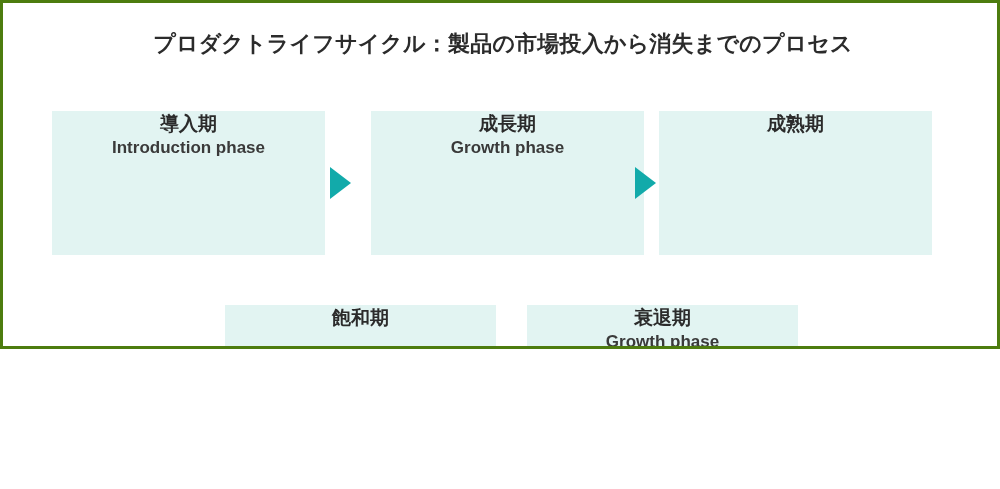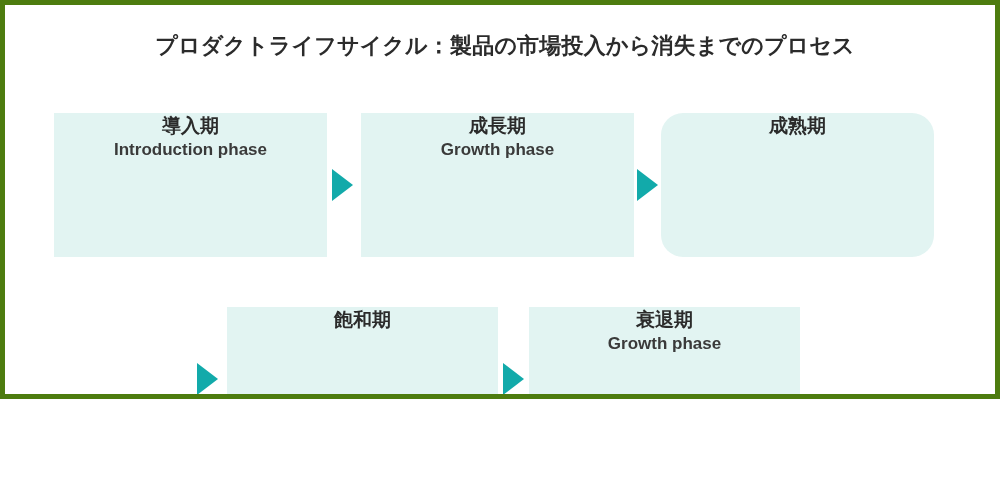--- a/index.html
+++ b/index.html
@@ -6,24 +6,24 @@
     margin: 0;
     padding: 0;
     background: #ffffff;
   }
   body {
     font-family: "Liberation Sans", "DejaVu Sans", sans-serif;
   }
   #canvas {
     position: relative;
     width: 1000px;
-    height: 399px;
+    height: 349px;
     background: #ffffff;
     box-sizing: border-box;
-    border: 5px solid #4d7c0f;
+    border: 3px solid #4d7c0f;
     overflow: hidden;
   }
   #diagram-title {
     position: absolute;
     left: 0;
     top: 26px;
     width: 1000px;
     text-align: center;
     font-size: 22px;
     font-weight: bold;
@@ -70,28 +70,28 @@
 
   <div id="diagram-title">プロダクトライフサイクル：製品の市場投入から消失までのプロセス</div>
 
   <div class="phase-box" style="left:49px; top:108px; width:273px; height:144px;">
     <div class="phase-jp">導入期</div>
     <div class="phase-en">Introduction phase</div>
   </div>
 
   <div class="arrow" style="left:327px; top:164px;"></div>
 
-  <div class="phase-box" style="left:356px; top:108px; width:273px; height:144px;">
+  <div class="phase-box" style="left:368px; top:108px; width:273px; height:144px;">
     <div class="phase-jp">成長期</div>
     <div class="phase-en">Growth phase</div>
   </div>
 
   <div class="arrow" style="left:632px; top:164px;"></div>
 
-  <div class="phase-box" style="left:656px; top:108px; width:273px; height:144px;border-radius:22px;">
+  <div class="phase-box" style="left:656px; top:108px; width:273px; height:144px;">
     <div class="phase-jp">成熟期</div>
   </div>
 
   <div class="arrow" style="left:192px; top:358px;"></div>
 
   <div class="phase-box" style="left:222px; top:302px; width:271px; height:144px;gap:44px;">
     <div class="phase-jp">飽和期</div>
   </div>
 
   <div class="arrow" style="left:498px; top:358px;"></div>

